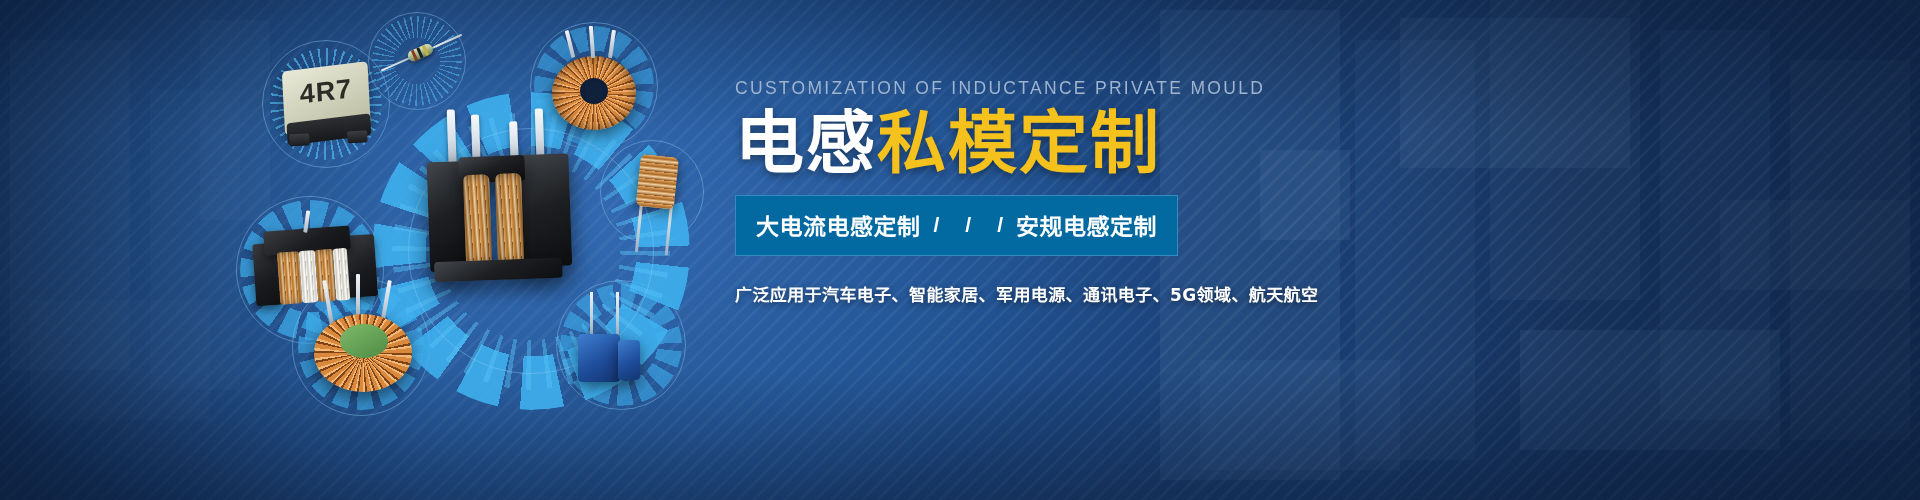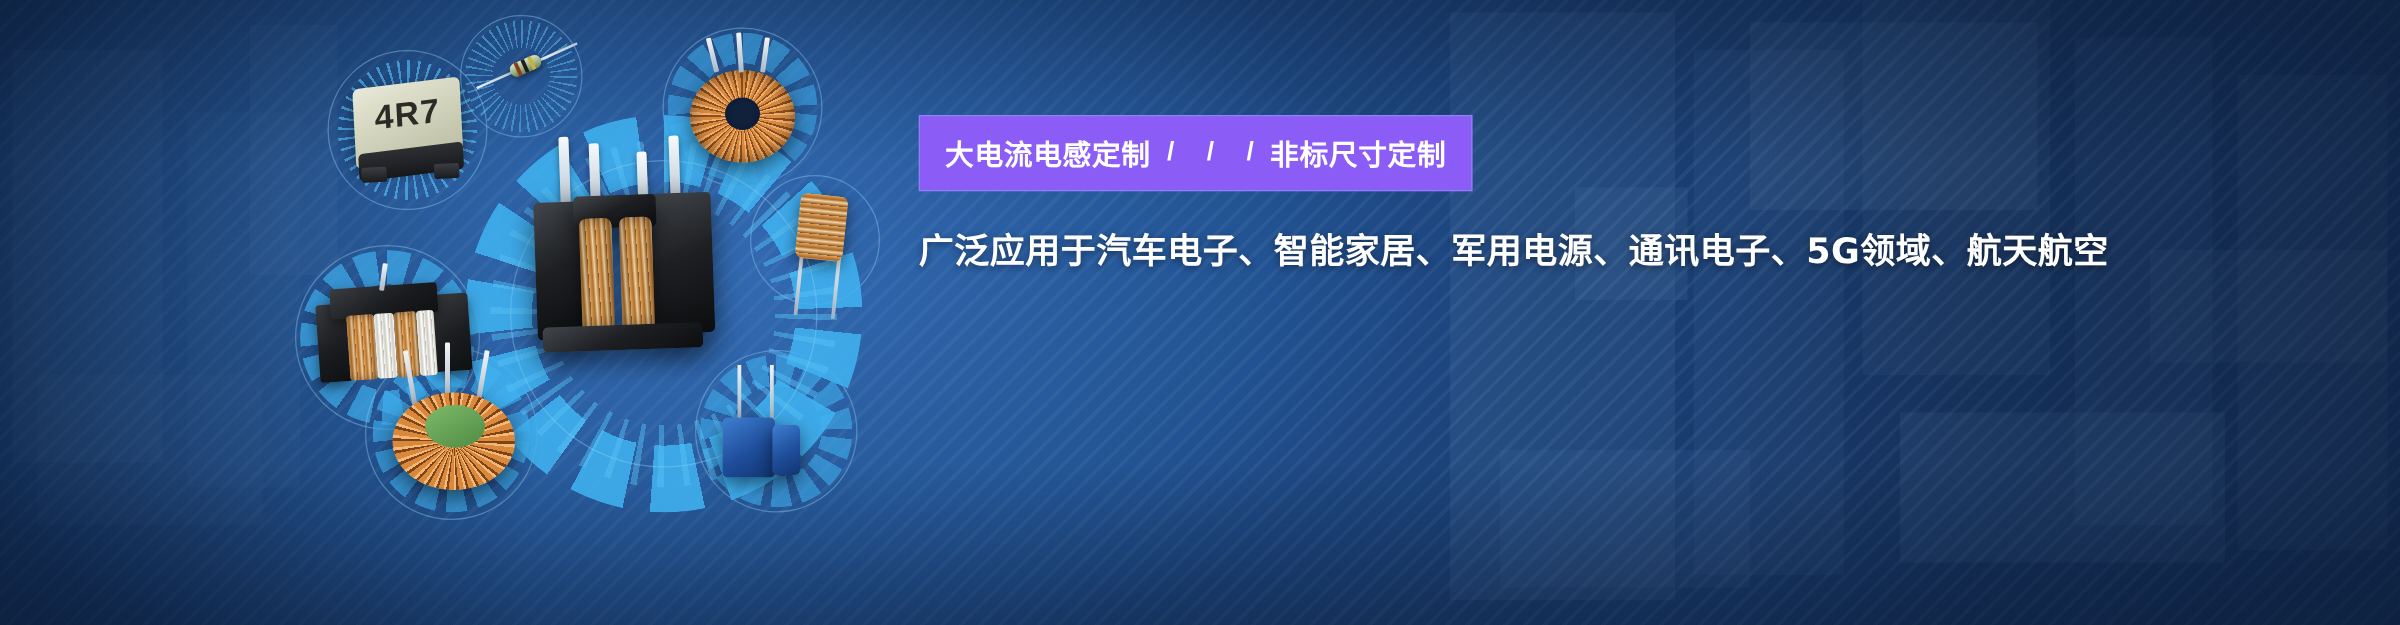--- a/index.html
+++ b/index.html
@@ -180,33 +180,33 @@
   }
   .headline{
     margin-top:7px;font-size:69px;font-weight:700;line-height:1.08;
     letter-spacing:2px;white-space:nowrap;
     font-family:"DejaVu Sans","Liberation Sans",sans-serif;
   }
   .hl-white{color:#ffffff;text-shadow:0 3px 9px rgba(0,0,0,.42);}
   .hl-gold{color:#f5c11d;text-shadow:0 3px 9px rgba(0,0,0,.42);}
   .featurebar{
     margin-top:14px;display:inline-block;
-    background:#8b5cf6;
+    background:#0369a1;
     padding:12px 20px 13px 20px;
     border:1px solid rgba(150,200,245,.35);
     white-space:nowrap;
   }
   .featurebar-inner{display:flex;align-items:center;}
   .feat-item{
     color:#ffffff;font-size:23px;font-weight:700;letter-spacing:.5px;
     font-family:"DejaVu Sans","Liberation Sans",sans-serif;
   }
   .feat-sep{color:#ffffff;font-size:21px;font-weight:700;margin:0 13px;}
   .subline{
-    margin-top:25px;color:#ffffff;font-size:28px;font-weight:700;
+    margin-top:25px;color:#ffffff;font-size:17px;font-weight:700;
     letter-spacing:.4px;white-space:nowrap;
     font-family:"DejaVu Sans","Liberation Sans",sans-serif;
     text-shadow:0 2px 6px rgba(0,0,0,.45);
   }
 </style>
 </head>
 <body>
 
 <div class="stage">
 
@@ -324,28 +324,30 @@
 
   <div class="part" style="left:572px;top:292px;width:82px;height:104px;">
     <div class="cap-lead" style="left:18px;top:0;height:46px;"></div>
     <div class="cap-lead" style="left:44px;top:0;height:46px;"></div>
     <div class="cap-blue" style="left:6px;top:42px;width:42px;height:48px;"></div>
     <div class="cap-blue" style="left:46px;top:48px;width:22px;height:40px;"></div>
   </div>
 
   <div class="content">
 
-
+    <div class="kicker">CUSTOMIZATION OF INDUCTANCE PRIVATE MOULD</div>
+
+    <div class="headline"><span class="hl-white">电感</span><span class="hl-gold">私模定制</span></div>
 
     <div class="featurebar">
       <div class="featurebar-inner">
         <span class="feat-item">大电流电感定制</span>
         <span class="feat-sep">/</span>
         <span class="feat-sep">/</span>
         <span class="feat-sep">/</span>
-        <span class="feat-item">非标尺寸定制</span>
+        <span class="feat-item">安规电感定制</span>
       </div>
     </div>
 
     <div class="subline">广泛应用于汽车电子、智能家居、军用电源、通讯电子、5G领域、航天航空</div>
   </div>
 
 </div>
 
 </body></html>

